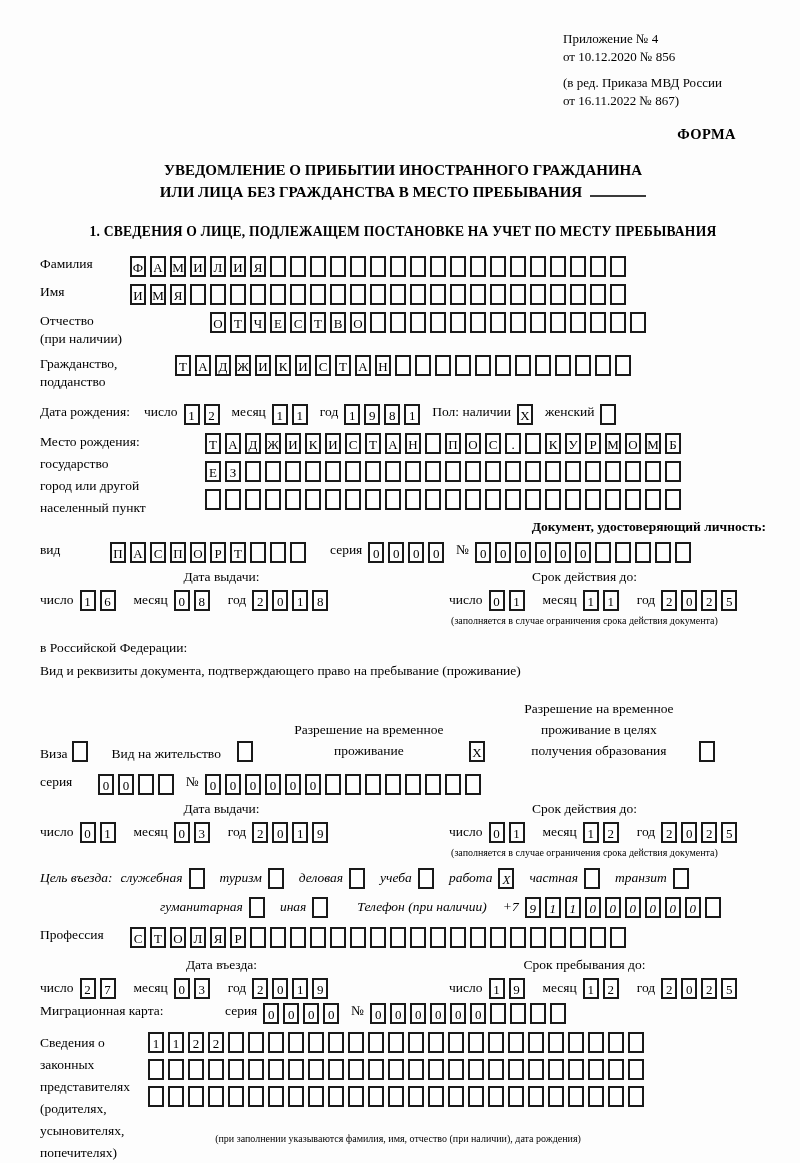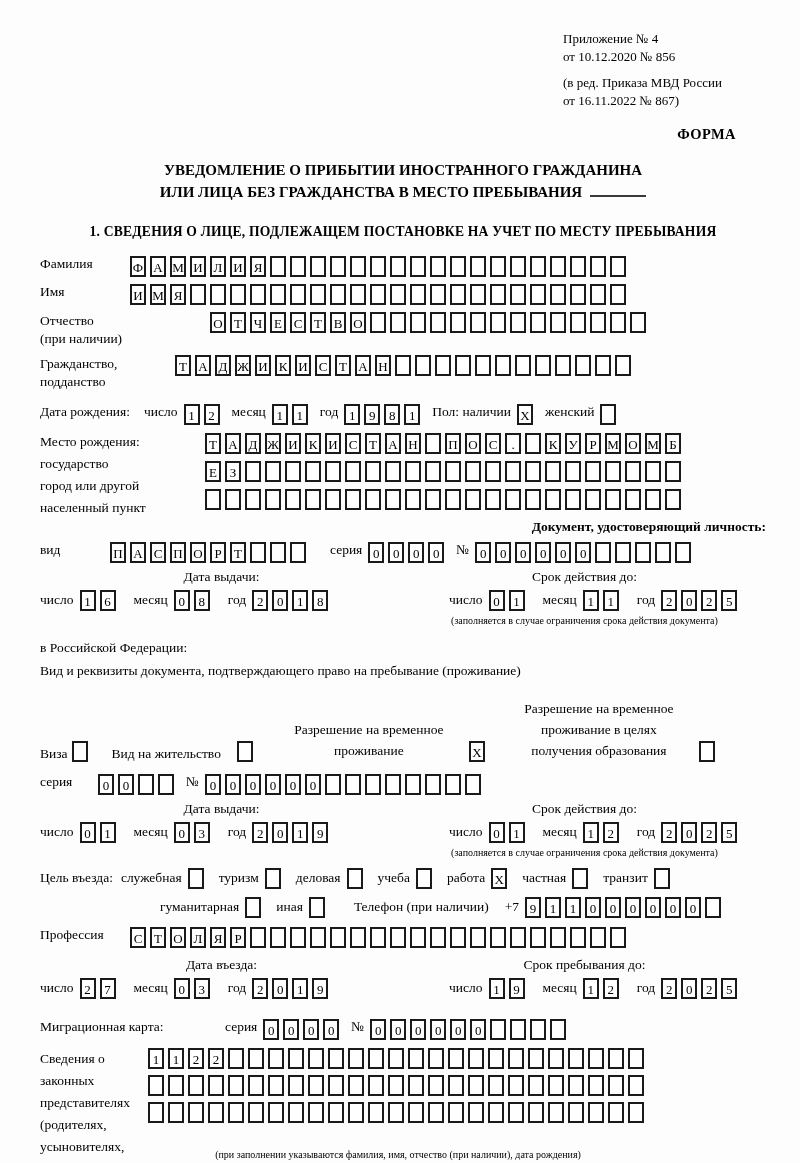--- a/index.html
+++ b/index.html
@@ -58,21 +58,21 @@
   .dline .grp { margin-left: 14px; }
   .dcol.right .dline { margin-left: 46px; }
   .note { font-size: 10px; text-align: center; margin-top: 4px; }
 
   .para { font-size: 13.5px; margin-top: 10px; line-height: 1.75; }
 
   .permits { display: flex; align-items: flex-end; margin-top: 2px; font-size: 13.5px; }
   .permits .cells { margin-left: 8px; margin-top: 0; }
   .opt-multi { text-align: center; line-height: 1.55; margin-top: 14px; }
 
-  .purpose { display: flex; align-items: center; margin-top: 10px; font-size: 13.5px; }
+  .purpose { display: flex; align-items: center; margin-top: 10px; font-size: 13.5px; font-style: italic; }
   .purpose .item { display: flex; align-items: center; margin-right: 11px; }
   .purpose .item .cells { margin-left: 6px; }
 
   .legal { display: flex; align-items: flex-start; margin-top: 8px; font-size: 13.5px; }
   .legal-labels { width: 108px; flex: none; line-height: 22px; }
   .legal-rows .cells { display: flex; margin-bottom: 6px; }
 </style>
 </head>
 <body>
 
@@ -675,21 +675,21 @@
         <span class="cells">
             <span class="cell">2</span>
             <span class="cell">0</span>
             <span class="cell">2</span>
             <span class="cell">5</span>
           </span>
       </div>
     </div>
   </div>
 
-  <div class="frow" style="margin-top:20px">
+  <div class="frow" style="margin-top:4px">
     <span class="lbl" style="width:185px">Миграционная карта:</span>
     <span class="lbl mr6">серия</span>
     <span class="cells">
         <span class="cell">0</span>
         <span class="cell">0</span>
         <span class="cell">0</span>
         <span class="cell">0</span>
       </span>
     <span class="lbl gap8 mr6">№</span>
     <span class="cells">

